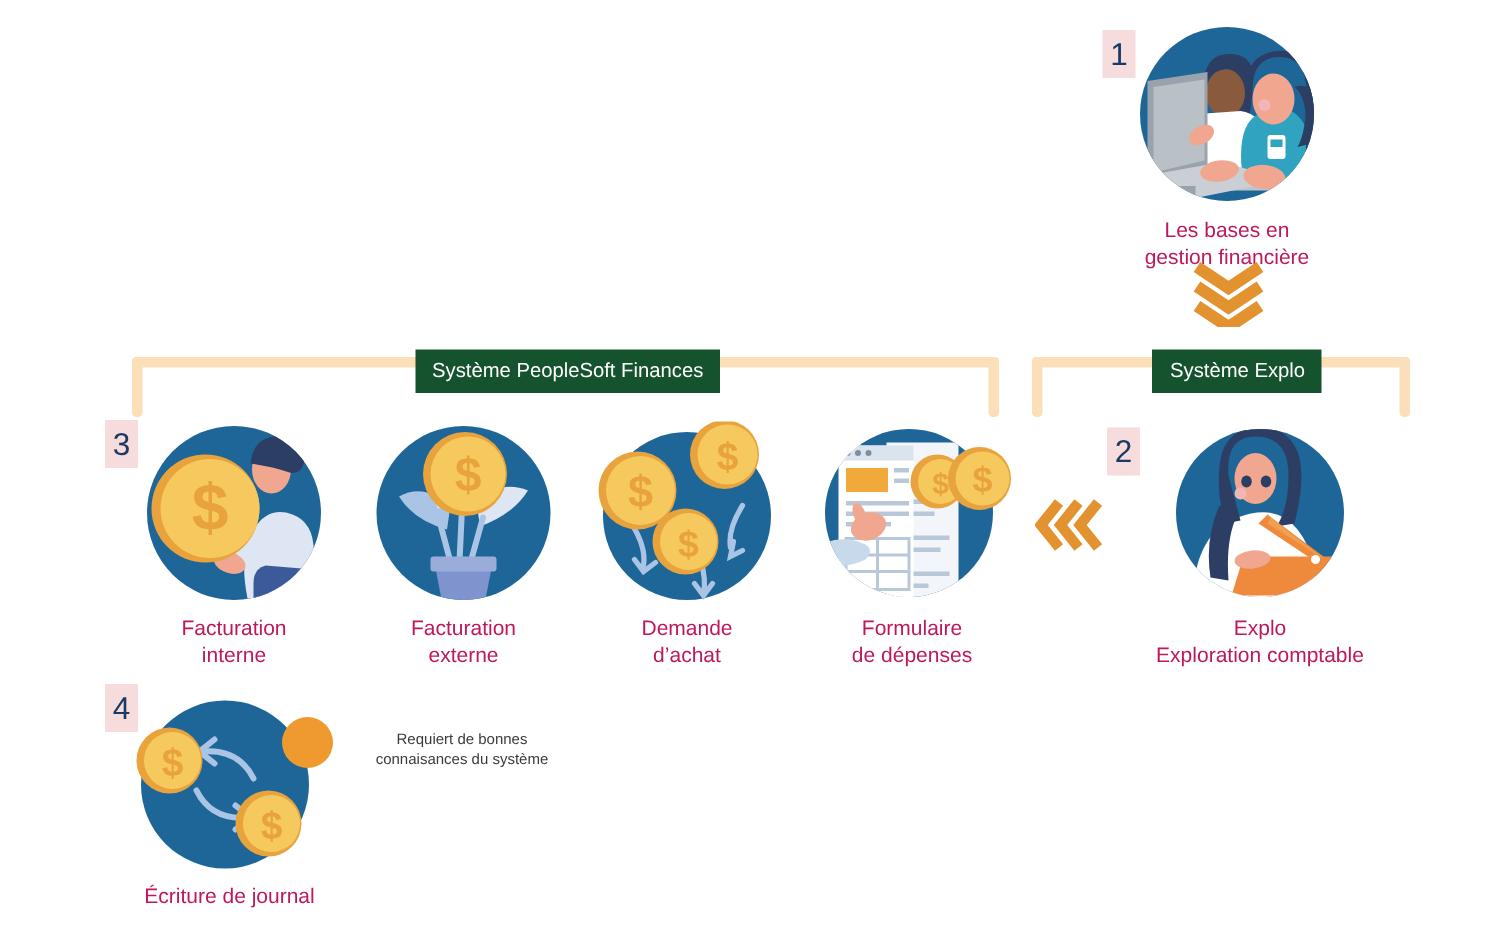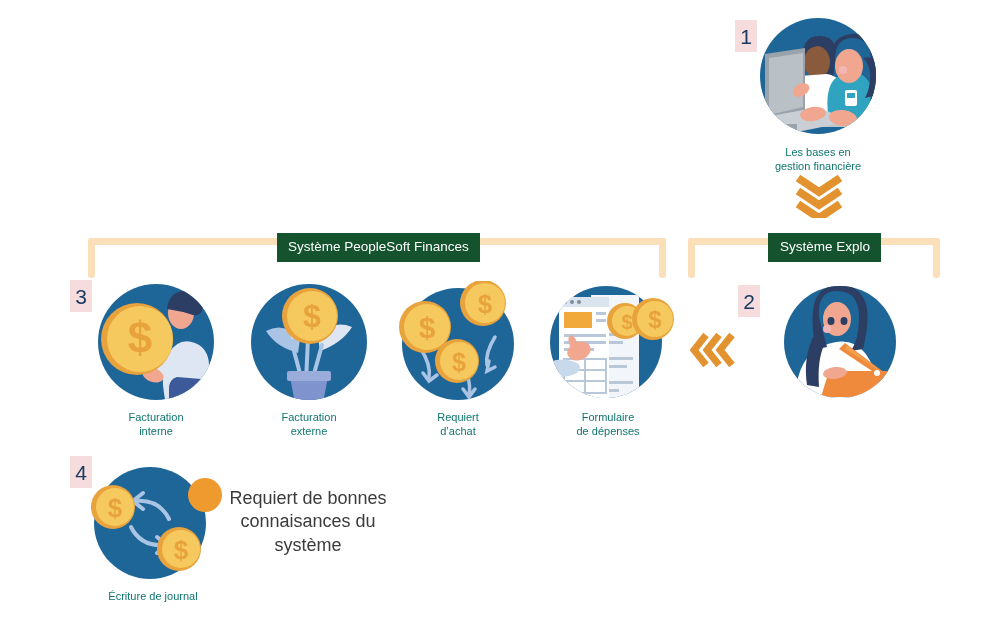--- a/index.html
+++ b/index.html
@@ -16,37 +16,37 @@
     width:22px;height:32px;background:#f6dcdc;
     display:flex;align-items:center;justify-content:center;
     font-size:21px;color:#1b3a63;line-height:1;
     font-family:"Liberation Sans","DejaVu Sans",sans-serif;
   }
 
   
   .node{position:absolute;display:flex;flex-direction:column;align-items:center;}
   .circle{position:relative;border-radius:50%;overflow:visible;}
   .node-label{
-    margin-top:9px;text-align:center;font-size:11px;line-height:1.28;
-    color:#0f766e;white-space:pre-line;
+    margin-top:9px;text-align:center;font-size:14px;line-height:1.28;
+    color:#be185d;white-space:pre-line;
   }
 
   
   .bracket{position:absolute;}
   .bracket .bar{position:absolute;background:#fadfb8;height:7px;border-radius:3px;}
   .bracket .leg{position:absolute;background:#fadfb8;width:7px;border-radius:3px;}
   .sys-badge{
     position:absolute;background:#14532d;color:#ffffff;
     font-size:13.5px;line-height:1;padding:7px 11px 8px 11px;white-space:nowrap;
   }
 
   
   .chev-wrap{position:absolute;}
   .note{
-    position:absolute;font-size:18px;line-height:1.3;color:#3b3b3b;
+    position:absolute;font-size:10px;line-height:1.3;color:#3b3b3b;
     text-align:center;white-space:pre-line;
   }
 </style>
 </head>
 <body>
 
 <div class="stage">
 
   <div class="node" style="left:743px;top:18px;width:150px;">
     <div class="circle" style="width:118px;height:118px;">
@@ -193,21 +193,21 @@
         <circle cx="32" cy="46" r="23" fill="#f5c95e"></circle>
         <text x="32" y="57" font-size="30" font-family="Liberation Sans, sans-serif" font-weight="bold" fill="#e8a33c" text-anchor="middle">$</text>
         <circle cx="88" cy="22" r="23" fill="#e8a33c"></circle>
         <circle cx="90" cy="22" r="20" fill="#f5c95e"></circle>
         <text x="90" y="32" font-size="26" font-family="Liberation Sans, sans-serif" font-weight="bold" fill="#e8a33c" text-anchor="middle">$</text>
         <circle cx="62" cy="80" r="22" fill="#e8a33c"></circle>
         <circle cx="64" cy="80" r="19" fill="#f5c95e"></circle>
         <text x="64" y="90" font-size="25" font-family="Liberation Sans, sans-serif" font-weight="bold" fill="#e8a33c" text-anchor="middle">$</text>
       </svg>
     </div>
-    <div class="node-label">Requiert
+    <div class="node-label">Demande
 d’achat</div>
   </div>
 
   <div class="node" style="left:548px;top:283px;width:120px;">
     <div class="circle" style="width:118px;height:118px;">
       <svg width="132" height="122" viewBox="0 0 132 122" style="position:absolute;left:-6px;top:-2px;">
         <defs>
             <clipPath id="c6">
               <circle cx="63" cy="61" r="56"></circle>
             </clipPath>
@@ -285,20 +285,22 @@
           <ellipse cx="67" cy="40" rx="3.5" ry="4" fill="#2c3e63"></ellipse>
           <circle cx="50" cy="48" r="4" fill="#f2b6b6"></circle>
           <path d="M52 90 h62 l14 26 h-84z" fill="#ef8a3c"></path>
           <path d="M68 62 l40 30 l-4 4 l-42 -28z" fill="#ef8a3c"></path>
           <path d="M70 64 l36 28 l-38 -24z" fill="#f0a04f"></path>
           <circle cx="100" cy="92" r="3" fill="#ffffff"></circle>
           <ellipse cx="58" cy="92" rx="12" ry="6" fill="#f0a68f" transform="rotate(-6 58 92)"></ellipse>
         </g>
       </svg>
     </div>
+    <div class="node-label">Explo
+Exploration comptable</div>
   </div>
   <div class="badge abs" style="left:738px;top:285px;">
     <span>2</span>
   </div>
 
   <div class="node" style="left:88px;top:463px;width:130px;">
     <div class="circle" style="width:120px;height:120px;">
       <svg width="136" height="124" viewBox="0 0 136 124" style="position:absolute;left:-6px;top:-2px;">
         <circle cx="63" cy="62" r="56" fill="#1f6698"></circle>
         <g stroke="#a9c4e4" stroke-width="4" fill="none" stroke-linecap="round">

